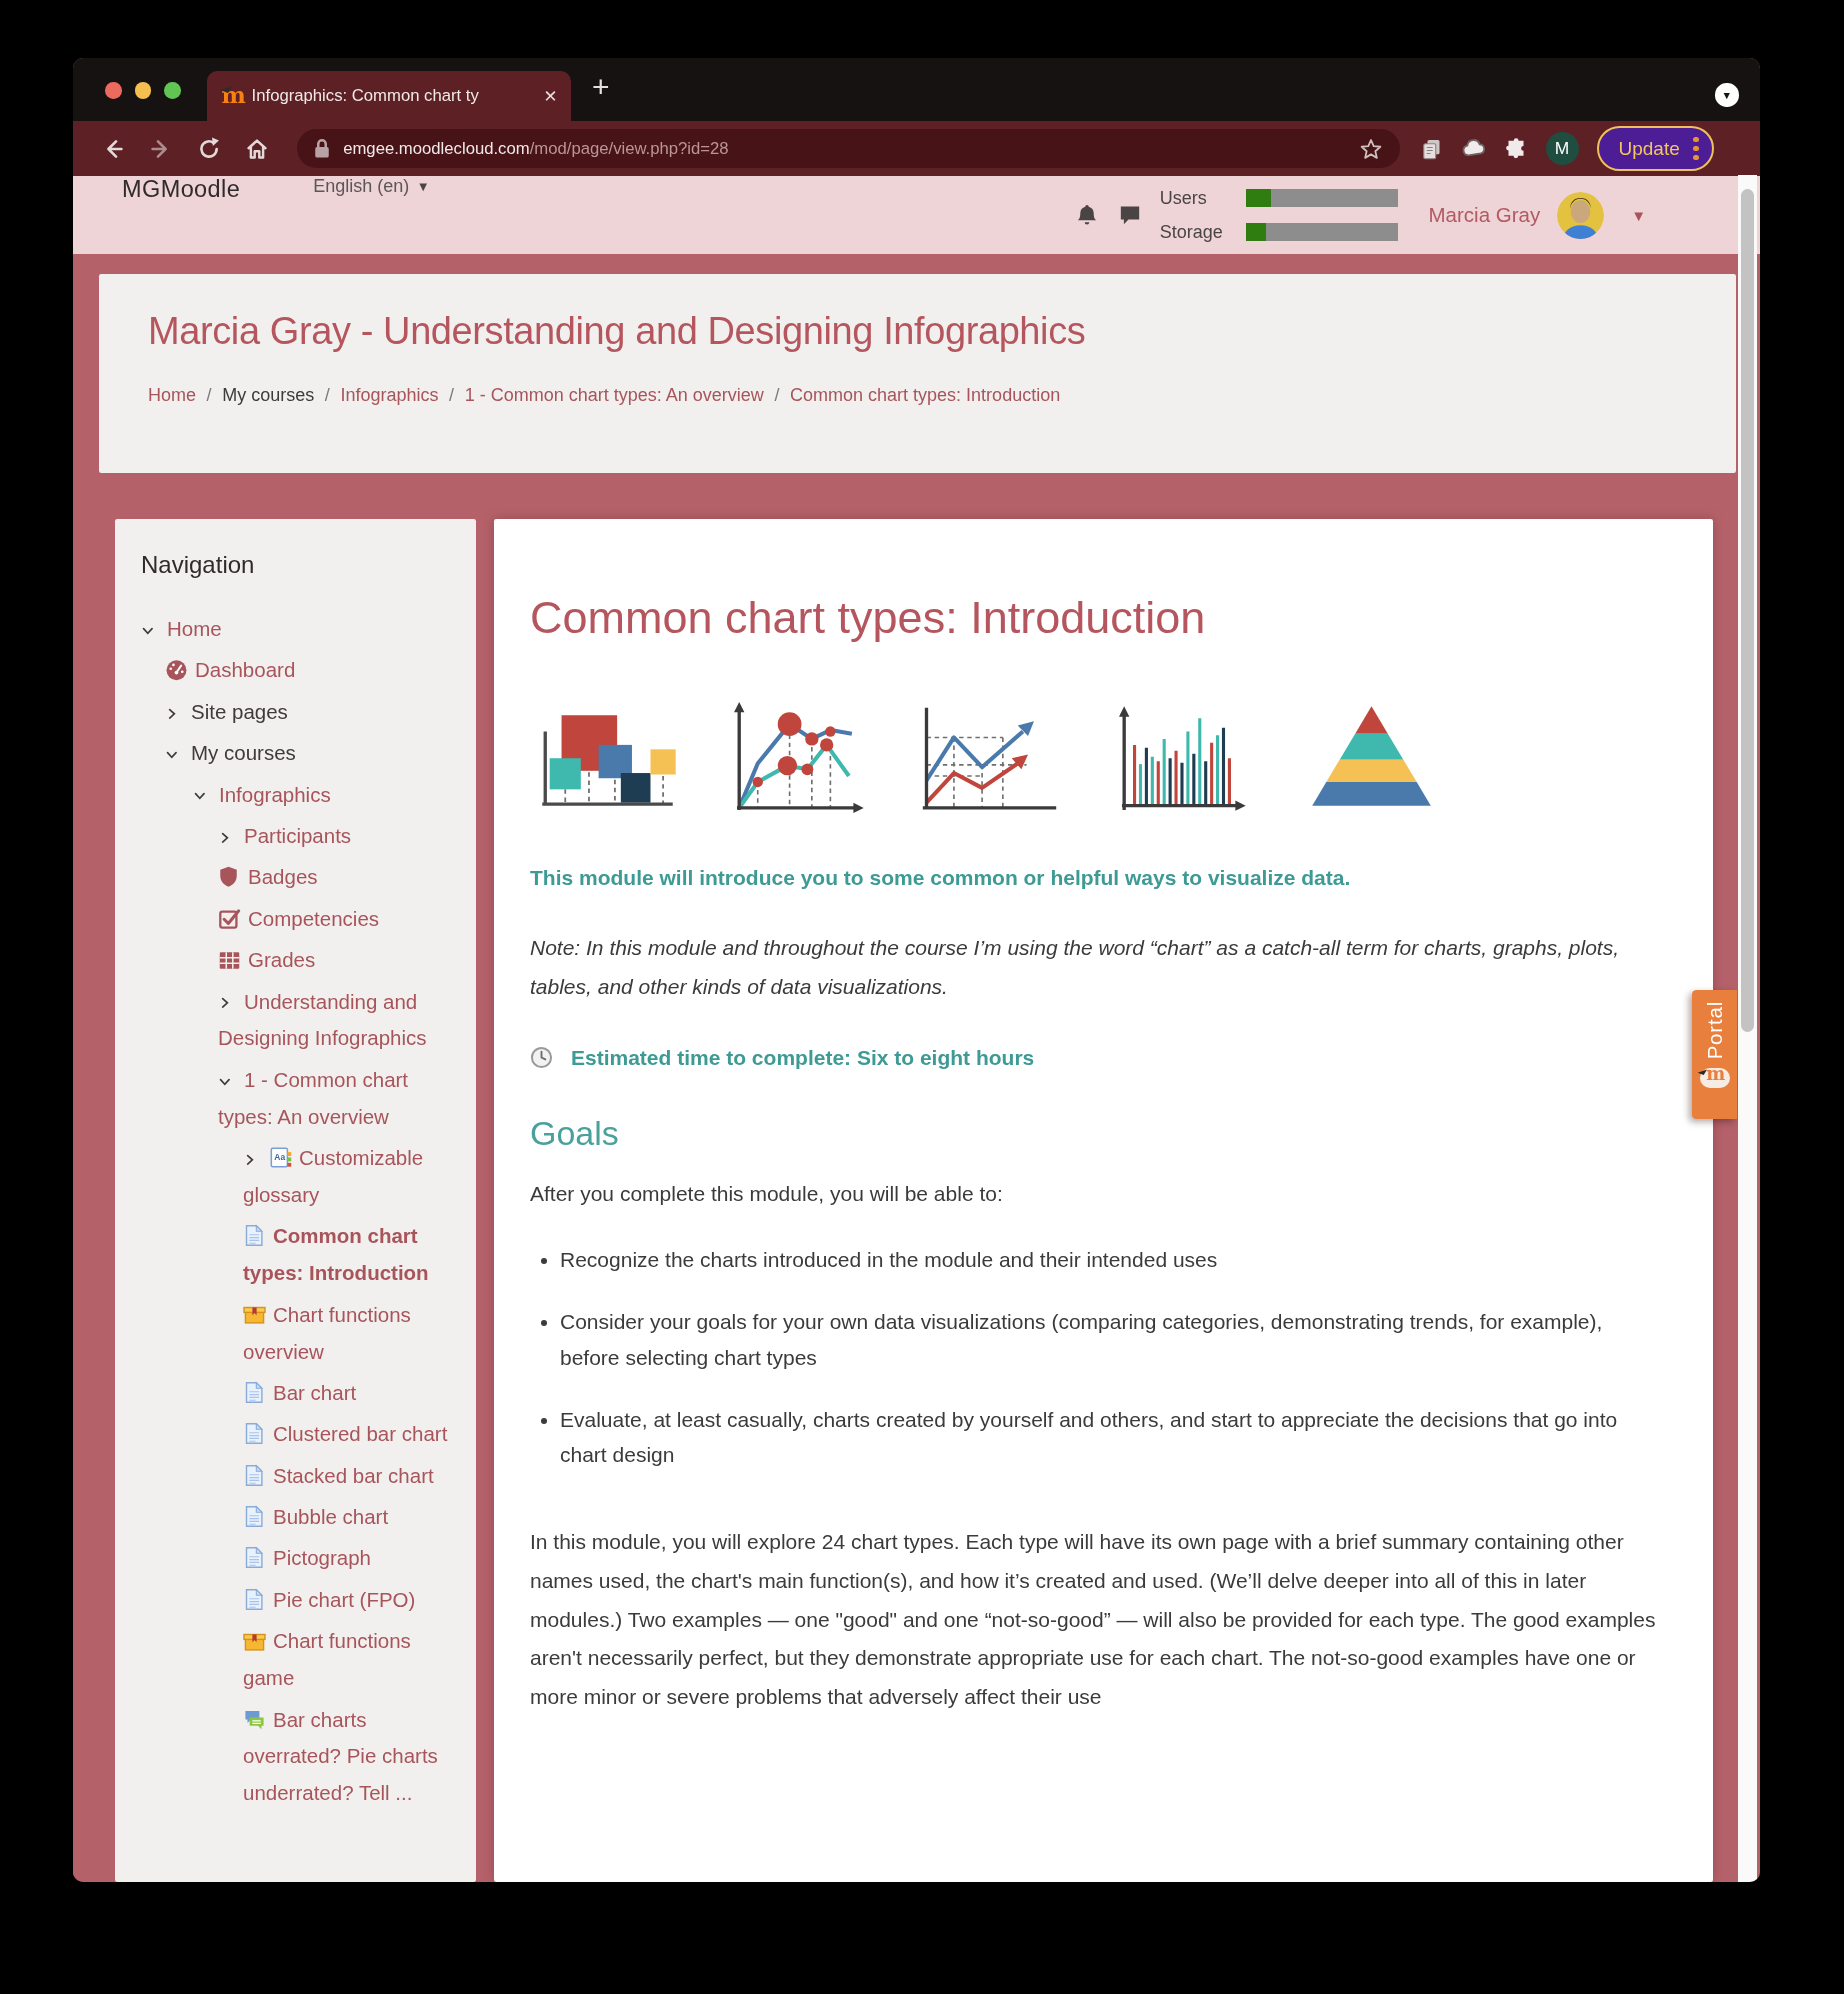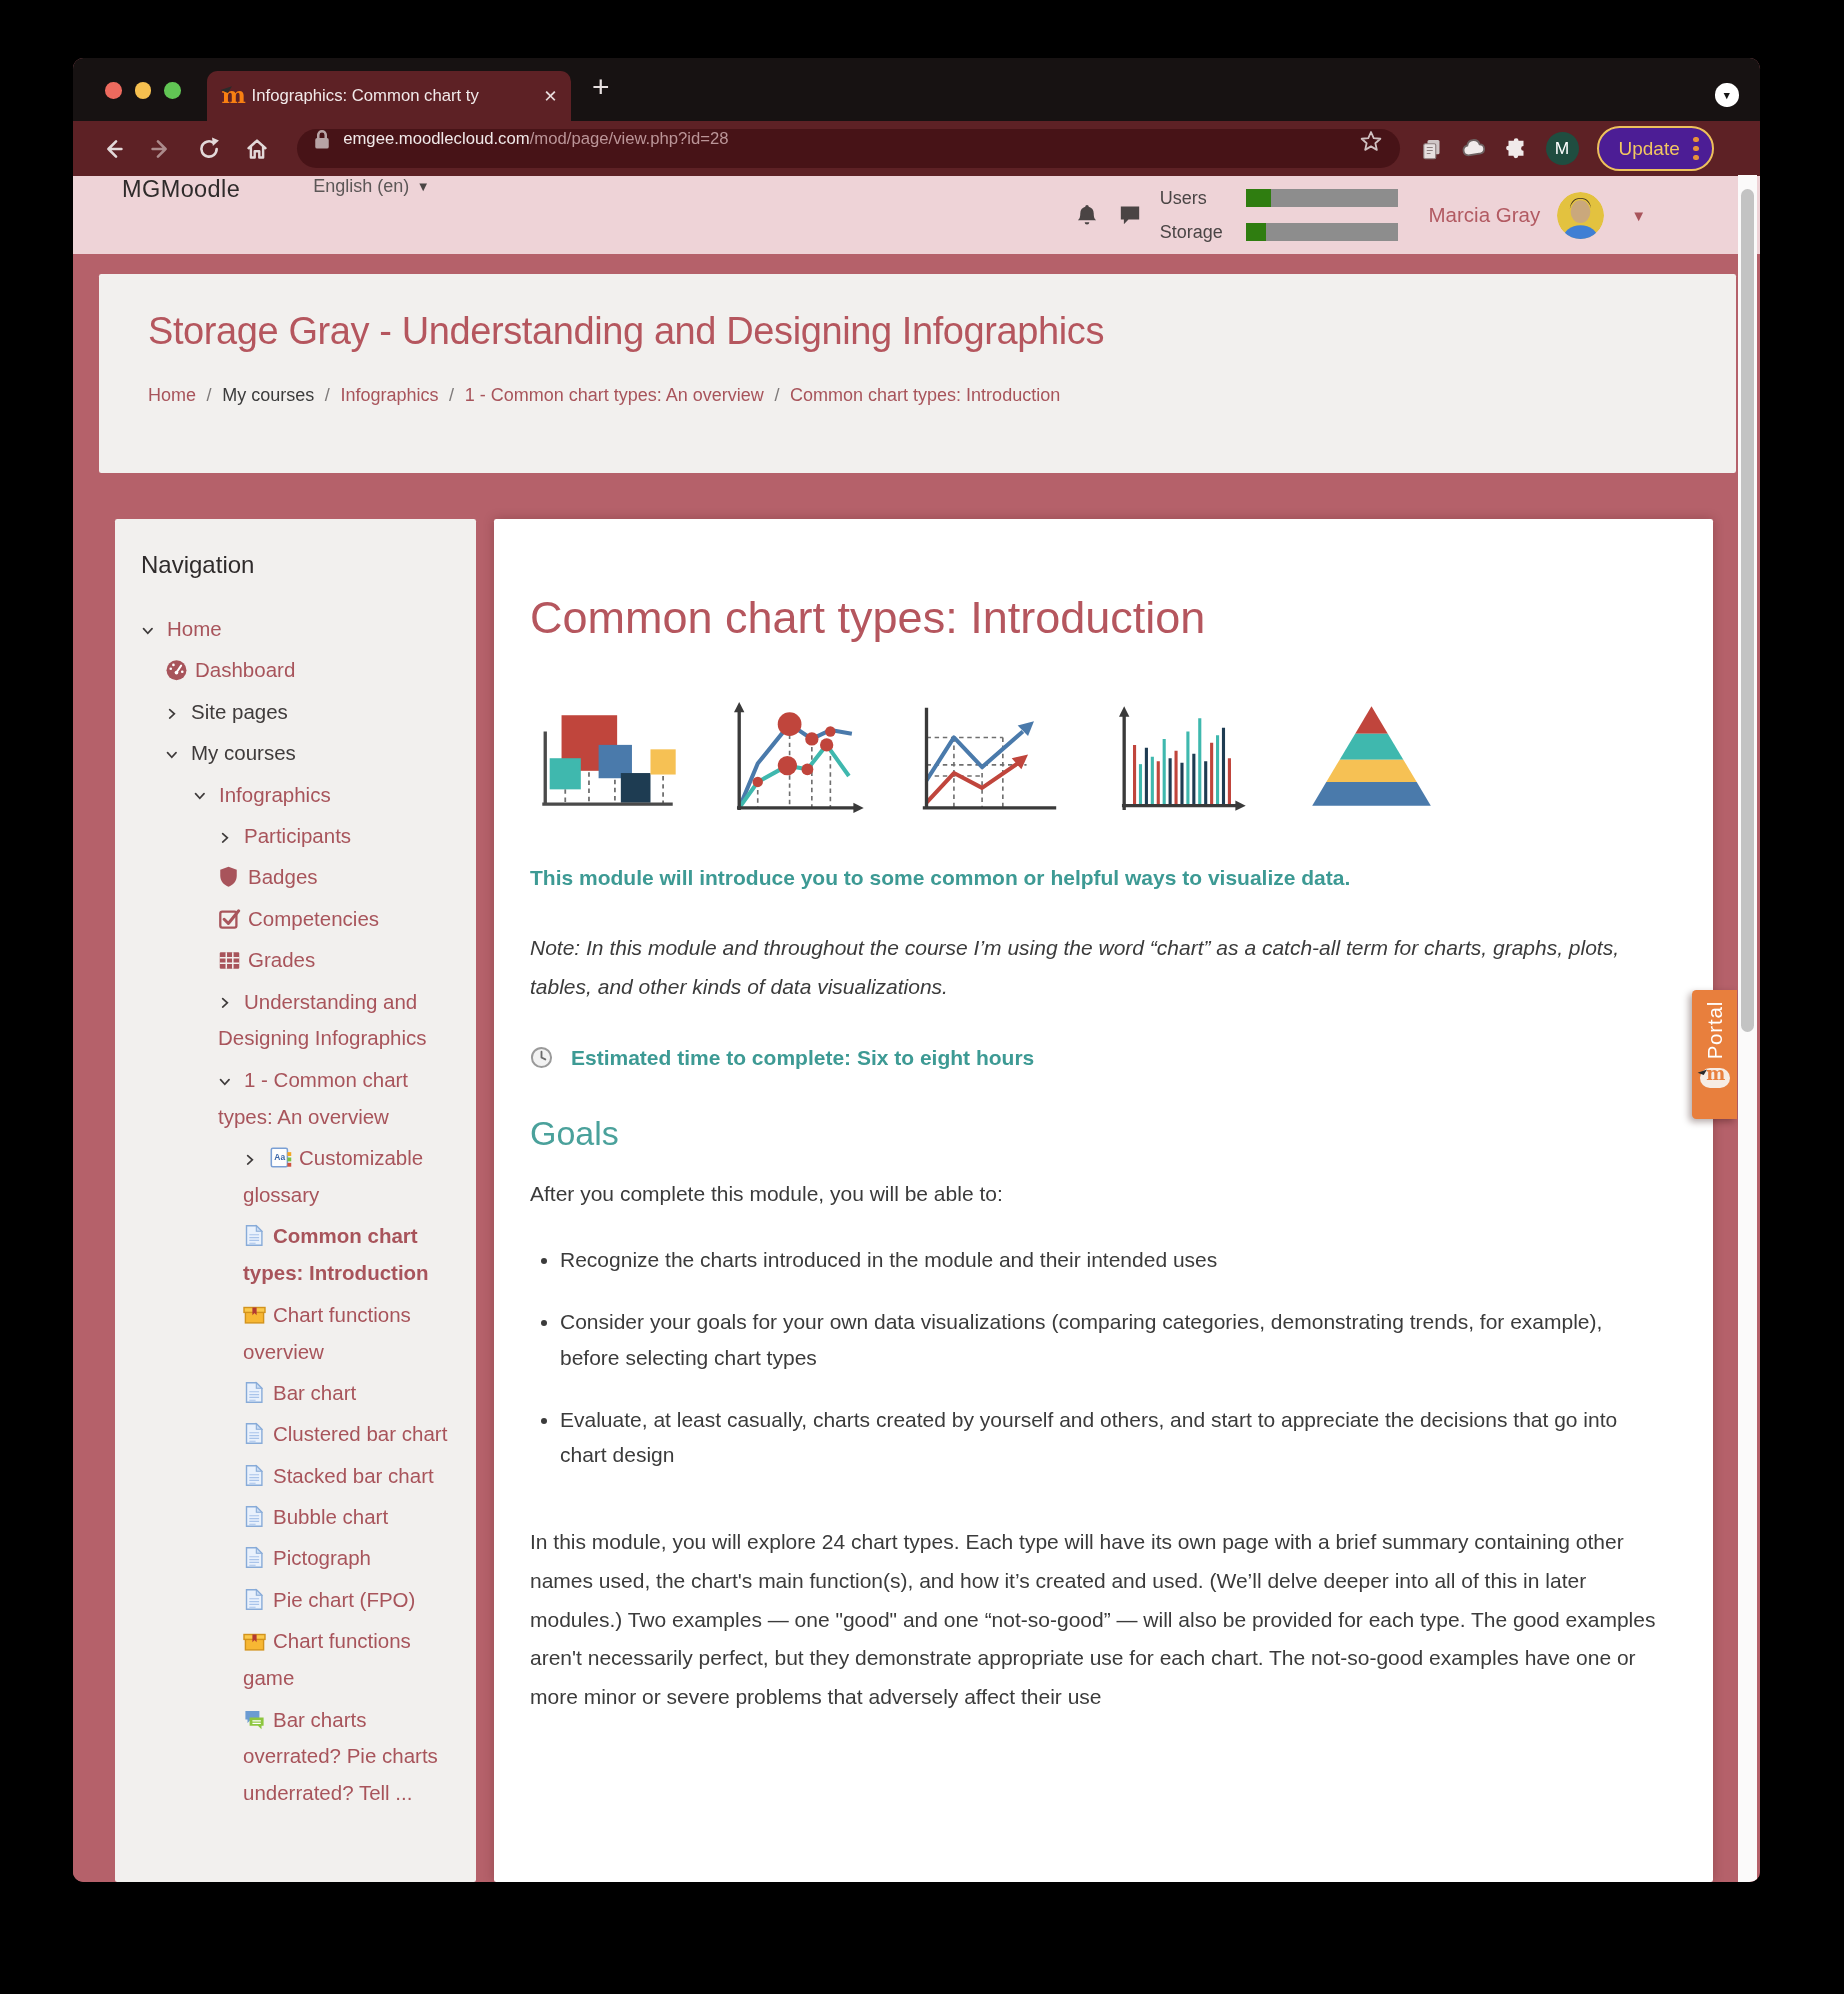--- a/index.html
+++ b/index.html
@@ -26,21 +26,21 @@
   .tab-title{flex:1;color:#f2eaea;font-size:16.7px;white-space:nowrap;overflow:hidden;
     -webkit-mask-image:linear-gradient(90deg,#000 85%,transparent);mask-image:linear-gradient(90deg,#000 85%,transparent);}
   .tab-close{color:#e9dddd;font-size:16.7px;flex:none;cursor:default;}
   .newtab-btn{position:absolute;left:519px;top:13.6px;color:#e6dfdf;font-size:30px;font-weight:300;line-height:30px;}
   .tabmenu-circle{position:absolute;left:1642px;top:25px;width:23.5px;height:23.5px;border-radius:50%;background:#fff;
     display:flex;align-items:center;justify-content:center;color:#141414;font-size:10.6px;}
   
   .toolbar{height:55px;background:#5d2125;display:flex;align-items:center;position:relative;flex:none;padding:0 0 0 27px;box-sizing:border-box;}
   .nav-ico{width:26px;height:26px;margin-right:22px;flex:none;}
   .urlbar{
-    height:39px;background:#471317;border-radius:20px;display:flex;
+    height:39px;background:#471317;border-radius:20px;display:flex;align-items:center;
     width:1103px;margin-left:4.5px;padding:0 16.7px;box-sizing:border-box;flex:none;
   }
   .urlbar .lock{margin-right:12px;flex:none;}
   .url-domain{color:#f1e9e9;font-size:16.7px;white-space:nowrap;}
   .url-path{color:#bb9598;font-size:16.7px;white-space:nowrap;}
   .urlbar .spacer{flex:1;}
   .tb-right{display:flex;align-items:center;margin-left:20px;gap:18px;}
   .ext-ico{width:24px;height:24px;flex:none;}
   .m-avatar{width:33px;height:33px;border-radius:50%;background:#1f4d40;color:#fff;font-size:17.4px;
     display:flex;align-items:center;justify-content:center;flex:none;}
@@ -232,21 +232,21 @@
           <path d="M8 62 a23 18 0 0 1 46 0 Z" fill="#3f7fd4"></path>
         </svg>
       </span>
       <span class="user-caret">▼</span>
     </div>
   </div>
 
   <div class="page-body">
 
     <div class="banner">
-      <h1>Storage Gray - Understanding and Designing Infographics</h1>
+      <h1>Marcia Gray - Understanding and Designing Infographics</h1>
       <div class="breadcrumb">
         <span class="crumb">Home</span>
         <span class="crumb-sep">/</span>
         <span class="crumb plain">My courses</span>
         <span class="crumb-sep">/</span>
         <span class="crumb">Infographics</span>
         <span class="crumb-sep">/</span>
         <span class="crumb">1 - Common chart types: An overview</span>
         <span class="crumb-sep">/</span>
         <span class="crumb">Common chart types: Introduction</span>

